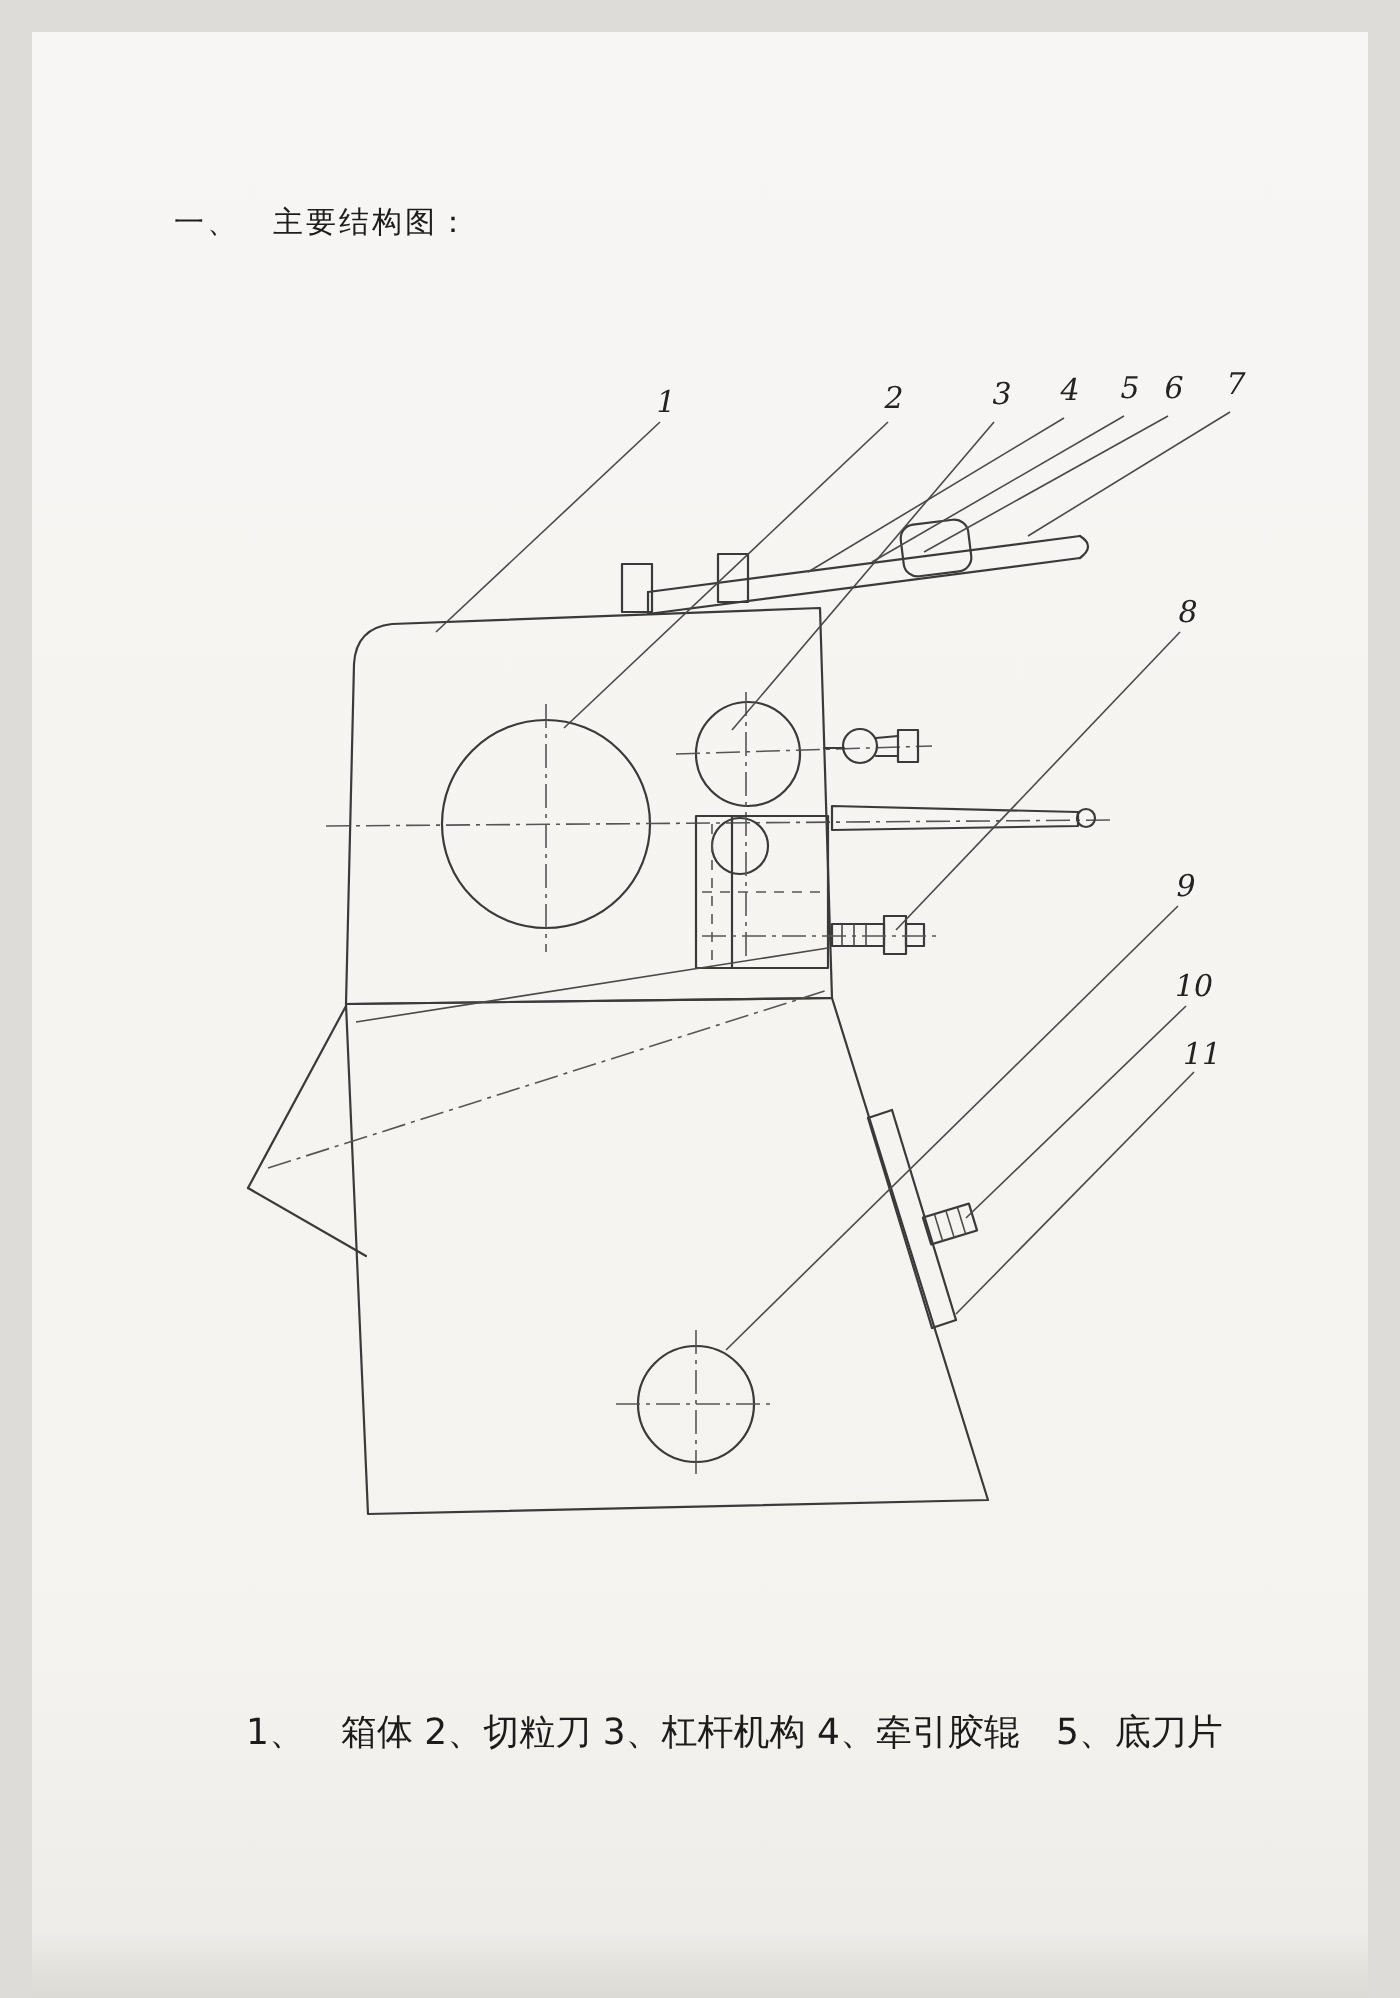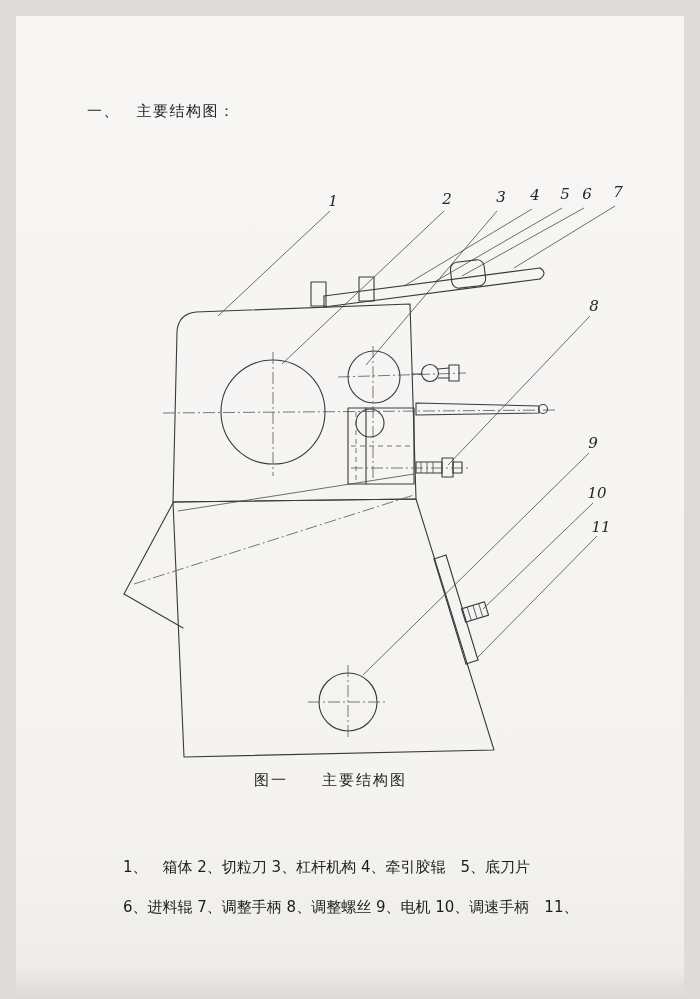--- a/index.html
+++ b/index.html
@@ -4,21 +4,21 @@
 <style>
   html,body{margin:0;padding:0;background:#dddcd8;}
   .page{
     position:relative;width:668px;height:999px;margin:16px auto;overflow:hidden;
     background:linear-gradient(180deg,#f7f6f4 0%,#f4f3f0 80%,#efede9 95%,#d8d6d1 99%,#b3b1ac 100%);
     font-family:"DejaVu Sans","Liberation Sans",sans-serif;color:#1c1c1c;
   }
   .heading{position:absolute;left:71px;top:86px;font-size:15px;letter-spacing:1.5px;}
   .diagram-svg{position:absolute;left:0;top:0;width:700px;height:999px;}
   .caption{position:absolute;left:238px;top:755px;font-size:15px;letter-spacing:2px;}
-  .legend{position:absolute;left:107px;top:831px;width:530px;font-size:15px;}
+  .legend{position:absolute;left:107px;top:831px;width:530px;font-size:18px;}
   .legend p{margin:0;line-height:40px;white-space:nowrap;}
   .scan-edge{position:absolute;left:0;right:0;bottom:0;height:5px;
     background:linear-gradient(180deg,#a9a7a2,#828078);}
   
   .ln{stroke:#3a3a3a;stroke-width:1.1;fill:none;stroke-linecap:round;stroke-linejoin:round;}
   .thin{stroke:#4a4a4a;stroke-width:0.8;fill:none;}
   .cl{stroke:#555;stroke-width:0.8;fill:none;stroke-dasharray:12 3 2 3;}
   .hid{stroke:#555;stroke-width:0.8;fill:none;stroke-dasharray:5 4;}
   .num{font-family:"DejaVu Serif","Liberation Serif",serif;font-style:italic;
        font-size:15px;fill:#232323;text-anchor:middle;}
@@ -139,21 +139,19 @@
       <text class="num" x="549" y="183">5</text>
       <text class="num" x="571" y="183">6</text>
       <text class="num" x="602" y="181">7</text>
       <text class="num" x="578" y="295">8</text>
       <text class="num" x="577" y="432">9</text>
       <text class="num" x="581" y="482">10</text>
       <text class="num" x="585" y="516">11</text>
     </g>
   </svg>
 
-  <div class="caption">图一　　主要结构图</div>
 
   <div class="legend">
     <p>1、　箱体 2、切粒刀 3、杠杆机构 4、牵引胶辊　5、底刀片</p>
-    <p>6、进料辊 7、调整手柄 8、调整螺丝 9、电机 10、调速手柄　11、</p>
   </div>
 
   <div class="scan-edge"></div>
 </div>
 
 </body></html>

